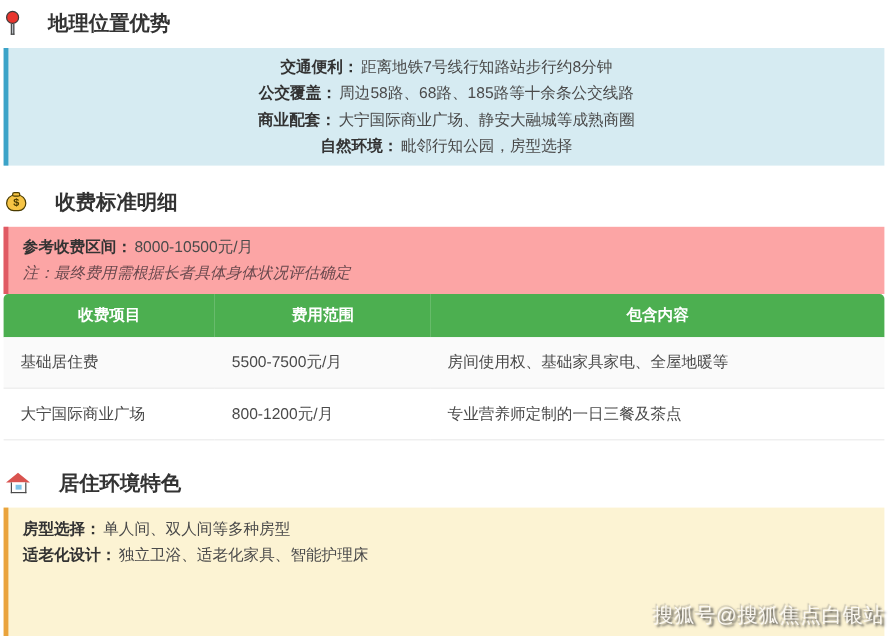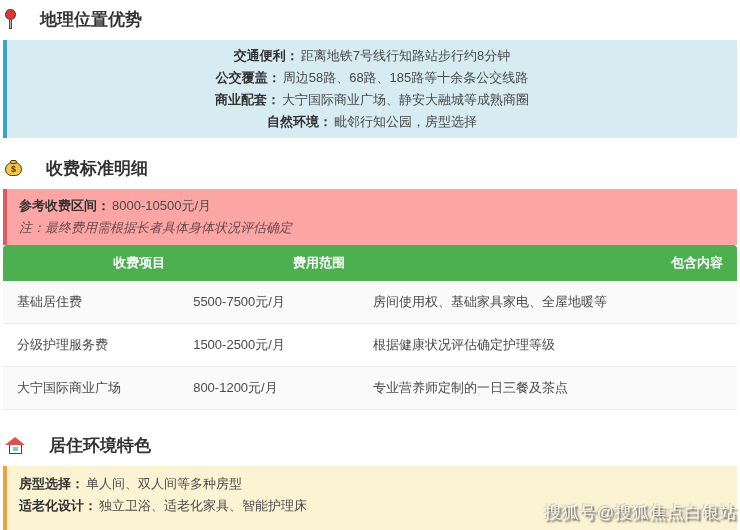--- a/index.html
+++ b/index.html
@@ -38,21 +38,21 @@
   .panel-yellow{background:#fcf3d3;border-color:#eaa33c;padding:7px 12px;min-height:96px;}
   .lbl{font-weight:bold;color:#333;margin-right:2px;}
   .note{font-style:italic;color:#6b4a4f;}
 
   
   table.fee{width:100%;border-collapse:collapse;font-size:13px;margin:0 0 18px 0;}
   table.fee col.c1{width:24%;}
   table.fee col.c2{width:24.5%;}
   table.fee col.c3{width:51.5%;}
   table.fee thead th{
-    background:#4caf50;color:#fff;font-weight:bold;text-align:right;
+    background:#4caf50;color:#fff;font-weight:bold;text-align:center;
     padding:9px 14px;
   }
   table.fee thead th:first-child{border-radius:4px 0 0 0;}
   table.fee thead th:last-child{border-radius:0 4px 0 0;}
   table.fee tbody td{padding:12px 14px;color:#4a4a4a;border-bottom:1px solid #ececec;}
   table.fee tbody tr:nth-child(odd){background:#fafafa;}
   table.fee tbody tr:nth-child(even){background:#ffffff;}
 
   
   .watermark{
@@ -106,25 +106,20 @@
         <th>包含内容</th>
       </tr>
     </thead>
     <tbody>
       <tr>
         <td>基础居住费</td>
         <td>5500-7500元/月</td>
         <td>房间使用权、基础家具家电、全屋地暖等</td>
       </tr>
       <tr>
-        <td>分级护理服务费</td>
-        <td>1500-2500元/月</td>
-        <td>根据健康状况评估确定护理等级</td>
-      </tr>
-      <tr>
         <td>大宁国际商业广场</td>
         <td>800-1200元/月</td>
         <td>专业营养师定制的一日三餐及茶点</td>
       </tr>
     </tbody>
   </table>
 
   <h2 class="sec-title">
     <span class="icon">
       <span class="roof"></span>

